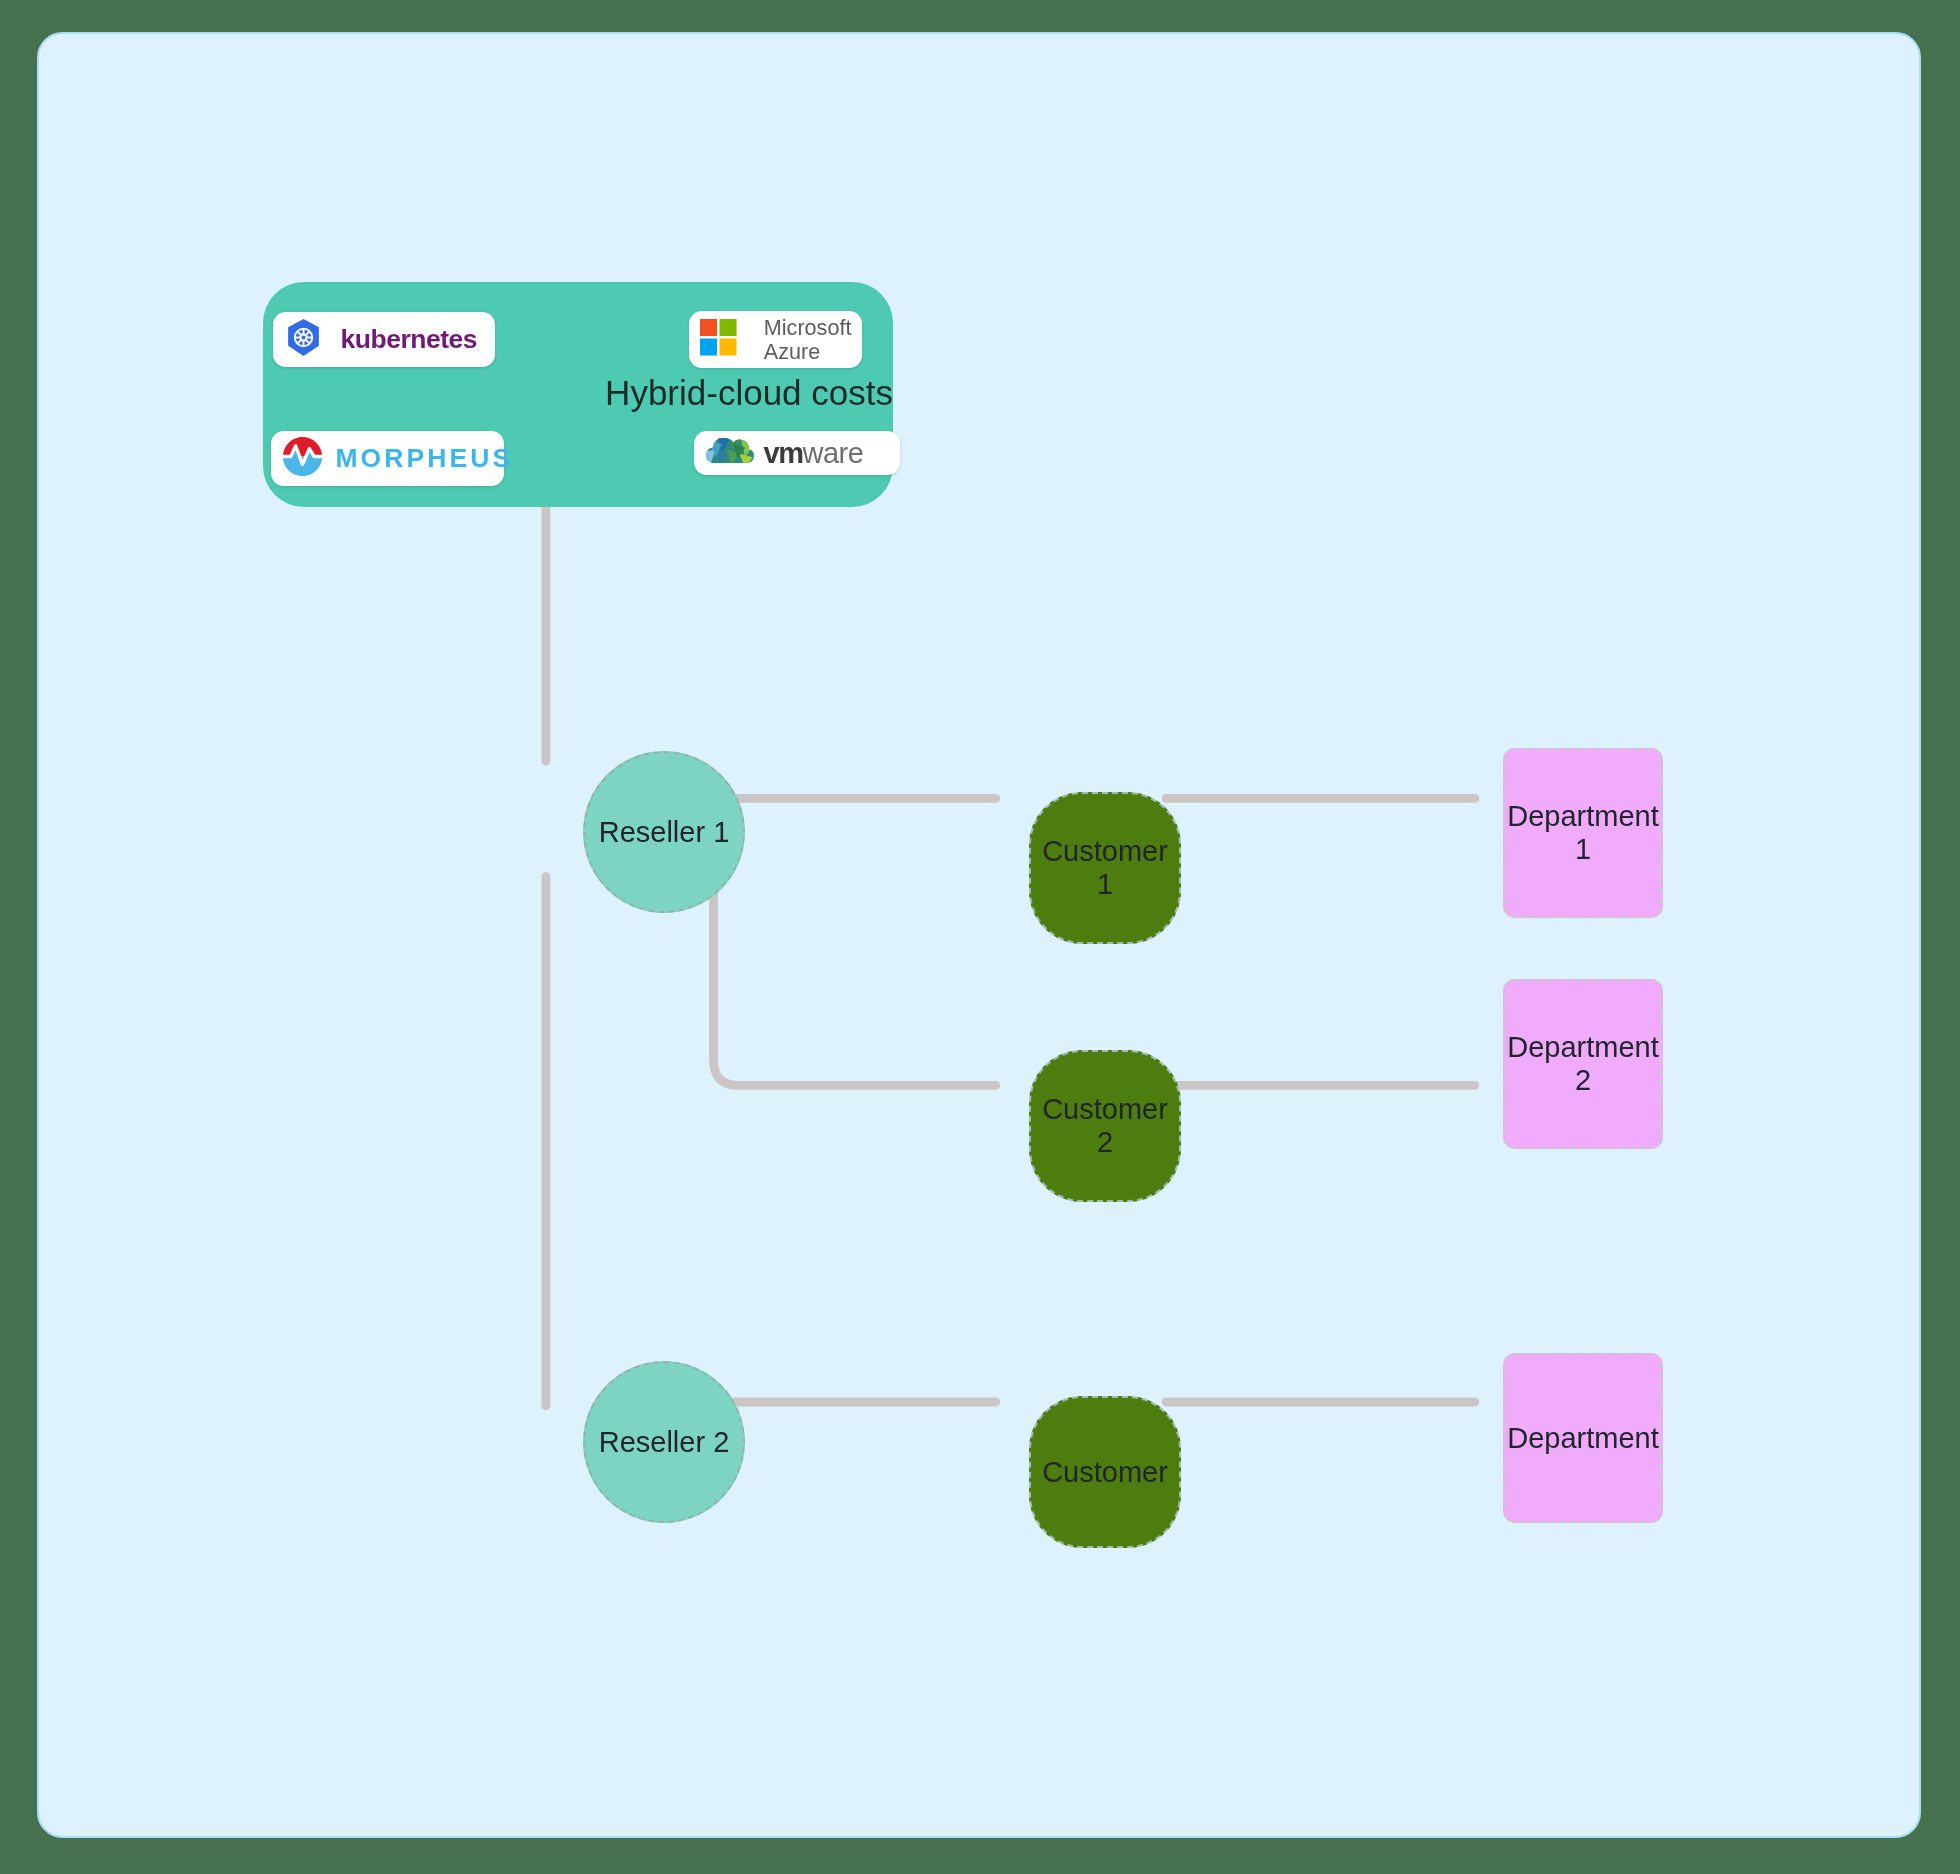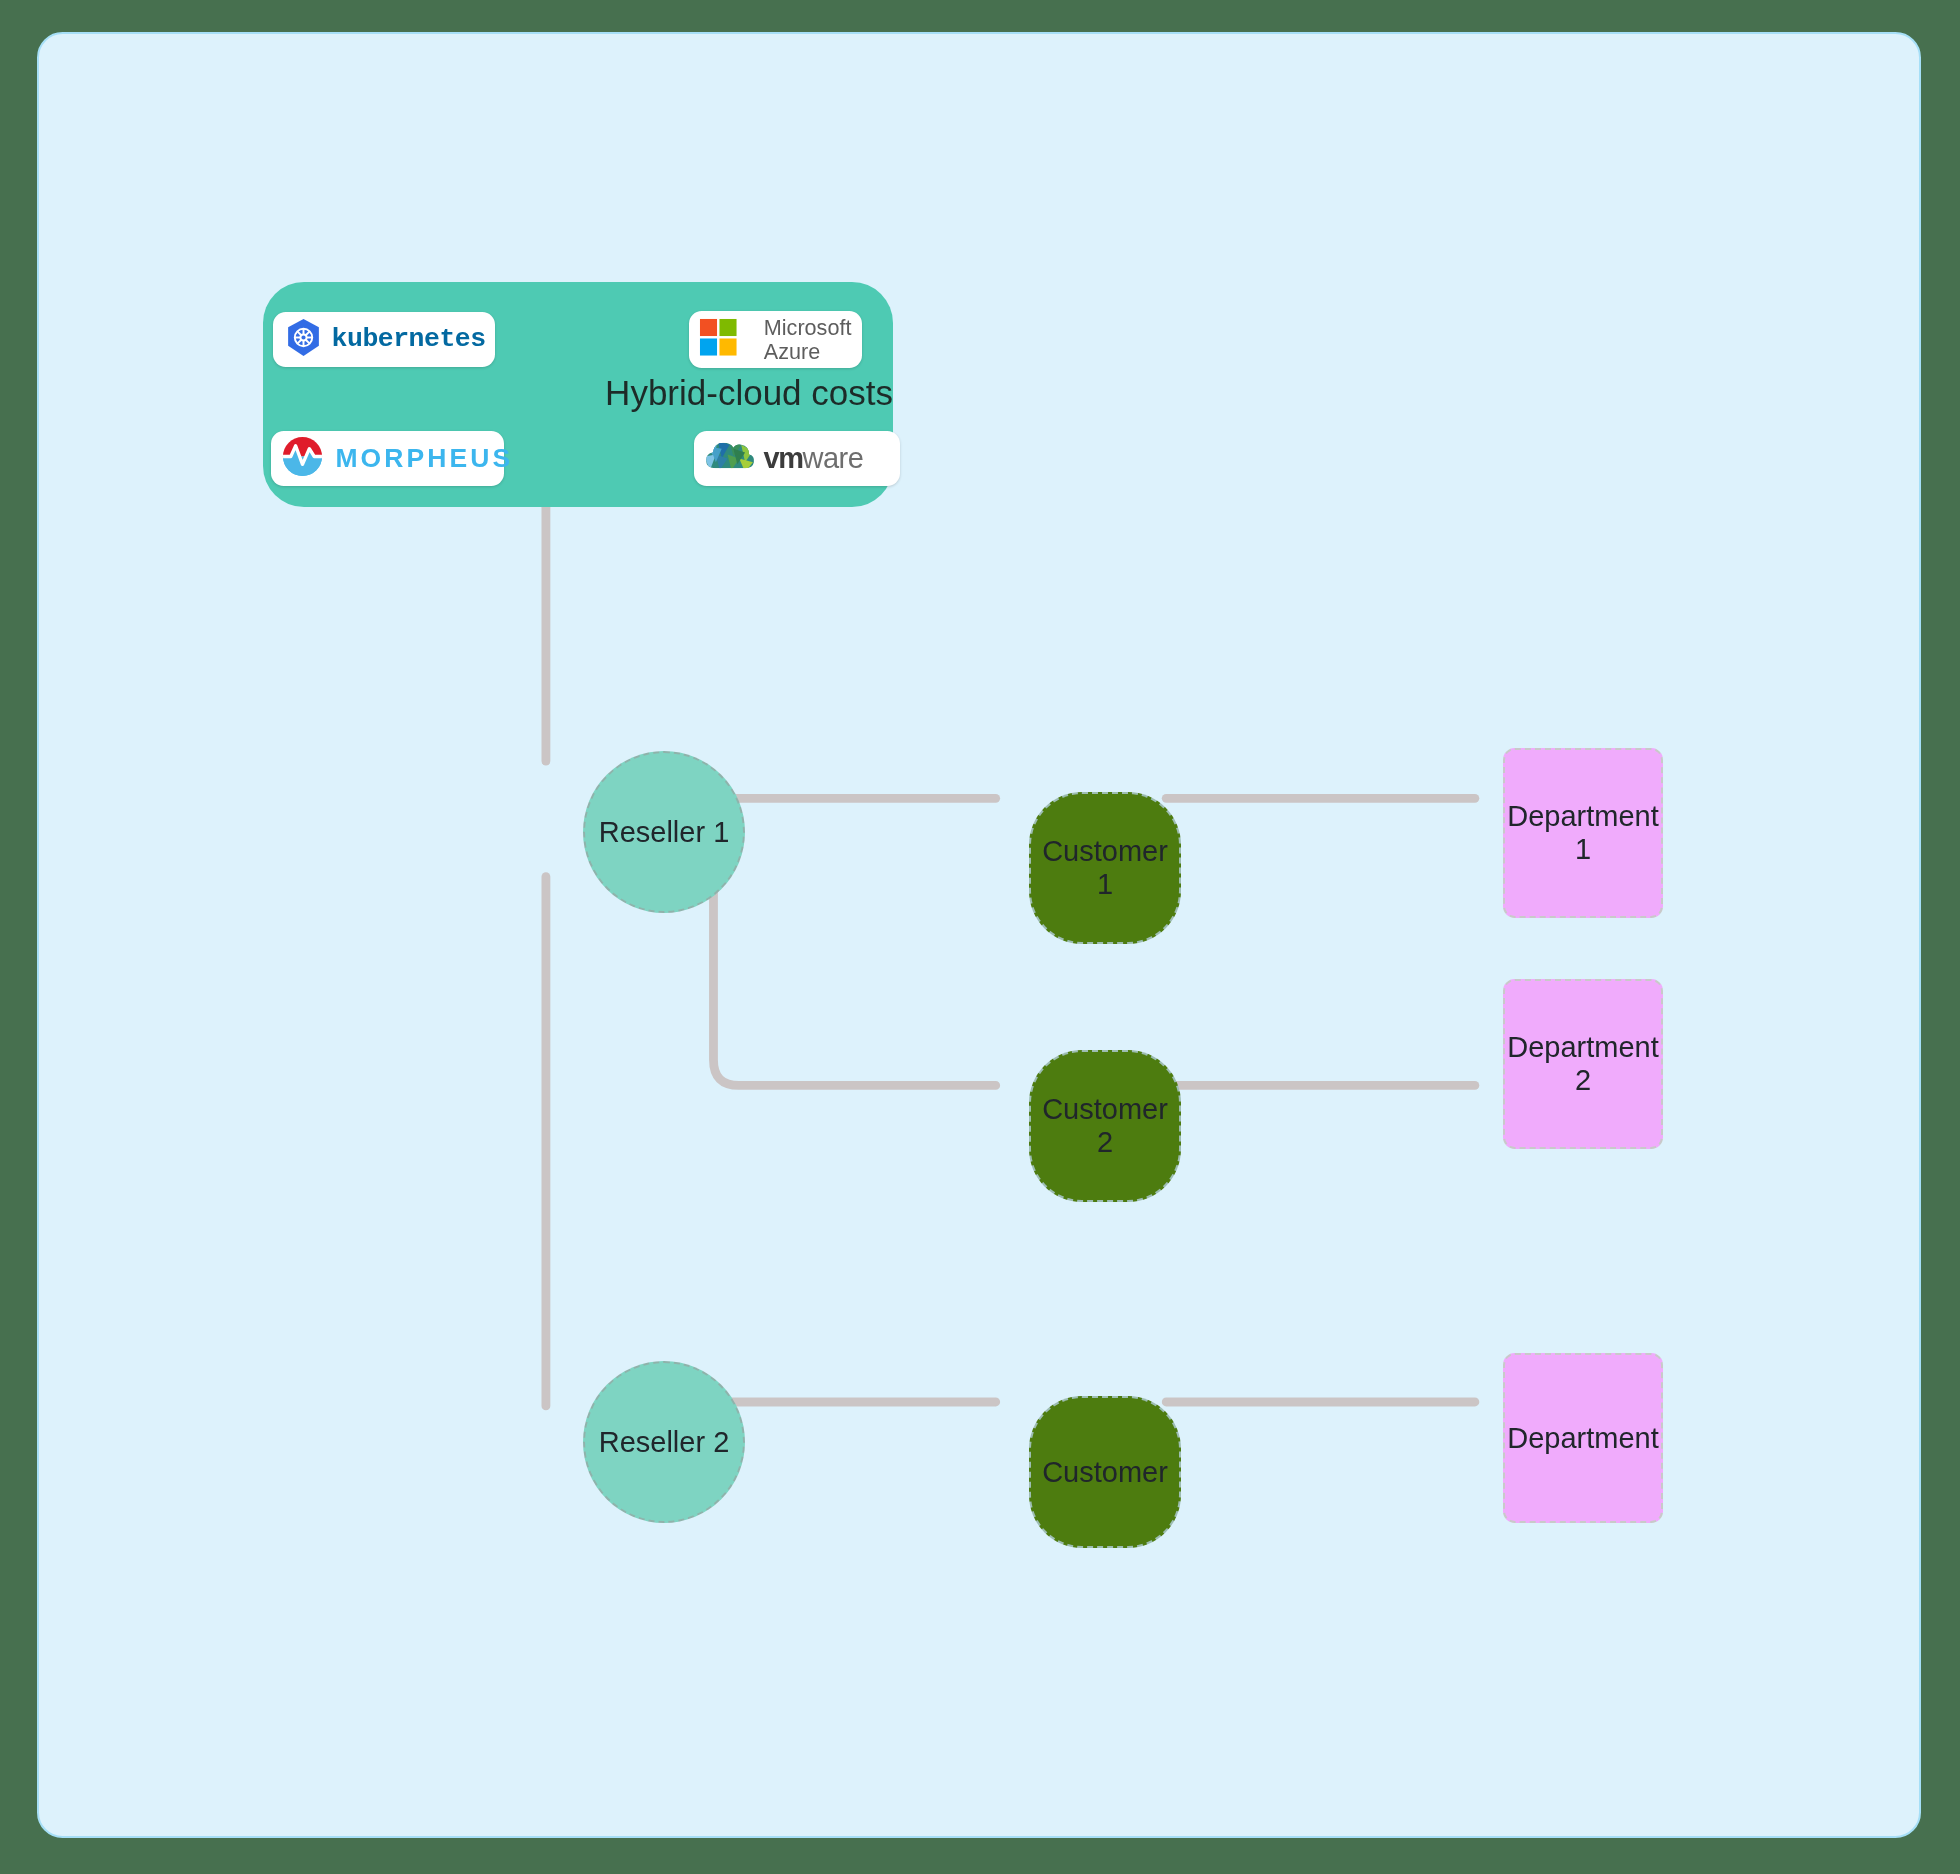--- a/index.html
+++ b/index.html
@@ -67,33 +67,32 @@
     background: #ffffff;
     border-radius: 12.7px;
     box-shadow: 0 1px 2.9px rgba(0,0,0,0.16);
     display: flex;
     align-items: center;
     box-sizing: border-box;
   }
   #chip-kubernetes { left: 9.8px;  top: 30px;  width: 222px; height: 55px; padding: 0 9.8px; }
   #chip-azure      { left: 426px; top: 29px;  width: 173px; height: 57px; padding: 0 9.8px; }
   #chip-morpheus   { left: 7.8px;   top: 149px; width: 233px; height: 55px; padding: 0 9.8px; }
-  #chip-vmware     { left: 431px; top: 149px; width: 206px; height: 55px; padding: 0 9.8px; text-align: right; }
+  #chip-vmware     { left: 431px; top: 149px; width: 206px; height: 44px; padding: 0 9.8px; text-align: right; }
 
   .chip-text {
     white-space: nowrap;
     line-height: 1;
   }
   .kube-text {
     font-size: 26.5px;
     font-weight: bold;
-    color: #0369a1;
+    color: #701a75;
     letter-spacing: -0.5px;
-    margin-left: 8px;
-    font-family: Liberation Mono, monospace;
+    margin-left: 17px;
   }
   .azure-text {
     font-size: 21.6px;
     color: #5d5d5d;
     line-height: 1.07;
     margin-left: 26px;
   }
   .morpheus-text {
     font-size: 26.5px;
     font-weight: bold;

